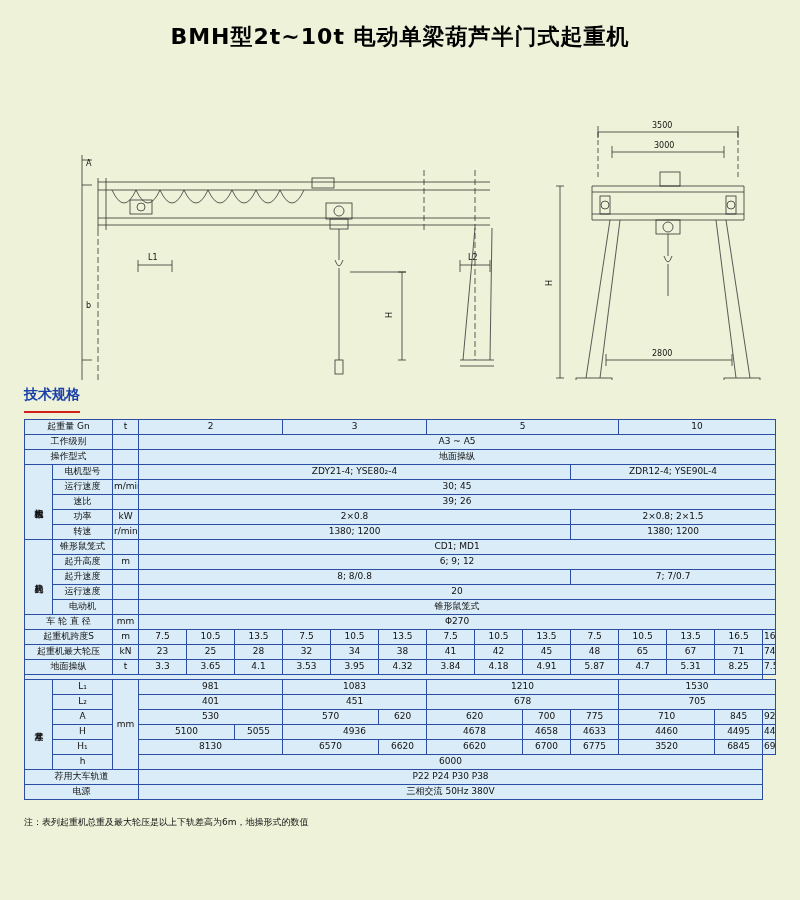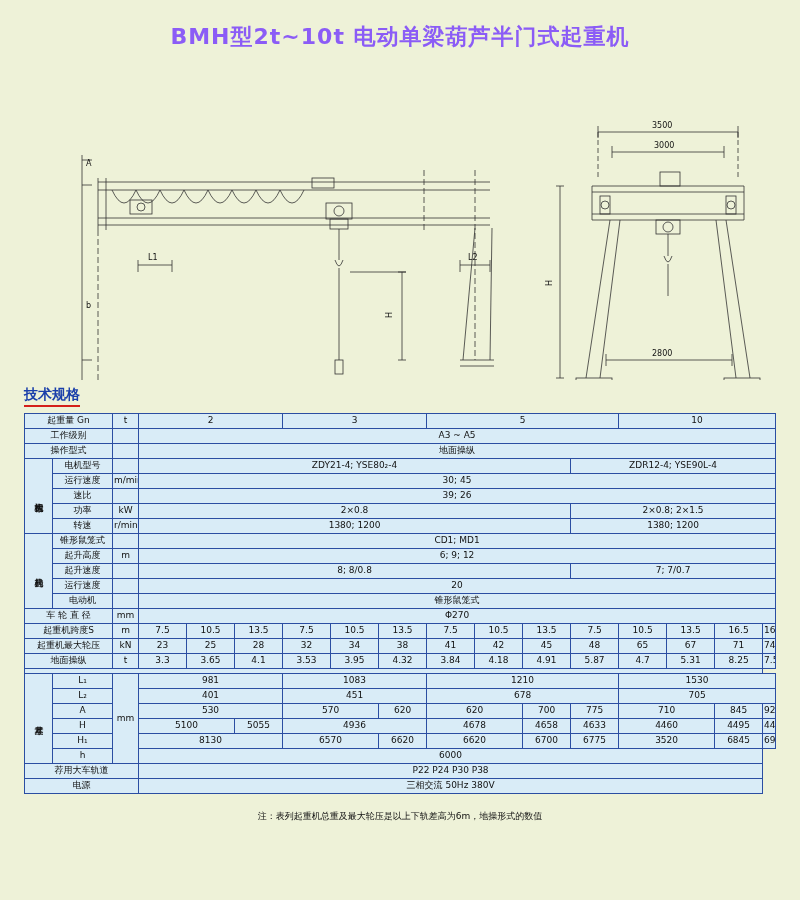--- a/index.html
+++ b/index.html
@@ -8,21 +8,21 @@
     background:#eef2d8;
     font-family:"Liberation Sans","DejaVu Sans",sans-serif;
     color:#1a1a1a;
     overflow:hidden;
   }
   .page{position:relative;width:800px;height:900px;}
 
   
   .title{
     text-align:center;
-    color:#8b5cf6;
+    color:#000000;
     font-weight:bold;
     font-size:22px;
     letter-spacing:1px;
     padding-top:22px;
     font-family:"DejaVu Sans","Liberation Sans",sans-serif;
   }
 
   
   .drawing{
     position:relative;
@@ -32,21 +32,21 @@
   .drawing svg{display:block;}
 
   
   .spec-head{
     color:#1a3faa;
     font-weight:bold;
     font-size:14px;
     margin:6px 0 4px 24px;
     border-bottom:2px solid #d4201a;
     display:inline-block;
-    padding-bottom:1px;
+    padding-bottom:7px;
   }
 
   
   table.spec{
     border-collapse:collapse;
     width:752px;
     margin:2px auto 16px auto;
     table-layout:fixed;
     font-size:9px;
     font-family:"DejaVu Sans","Liberation Sans",sans-serif;
@@ -62,21 +62,20 @@
     white-space:nowrap;
     overflow:hidden;
   }
   td.lbl{background:#b9e2f2;}
   td.grp{background:#b9e2f2;}
   td.val{background:#e7f4fb;}
   .note{
     width:752px;margin:2px auto 16px auto;
     font-size:9px;color:#111;
     font-family:"DejaVu Sans","Liberation Sans",sans-serif;
-    text-align:center;
   }
   .dim-txt{font-size:8px;fill:#111;font-family:"DejaVu Sans",sans-serif;}
 </style>
 </head>
 <body>
 
 <div class="page">
 
   <div class="title">BMH型2t~10t 电动单梁葫芦半门式起重机</div>
 

